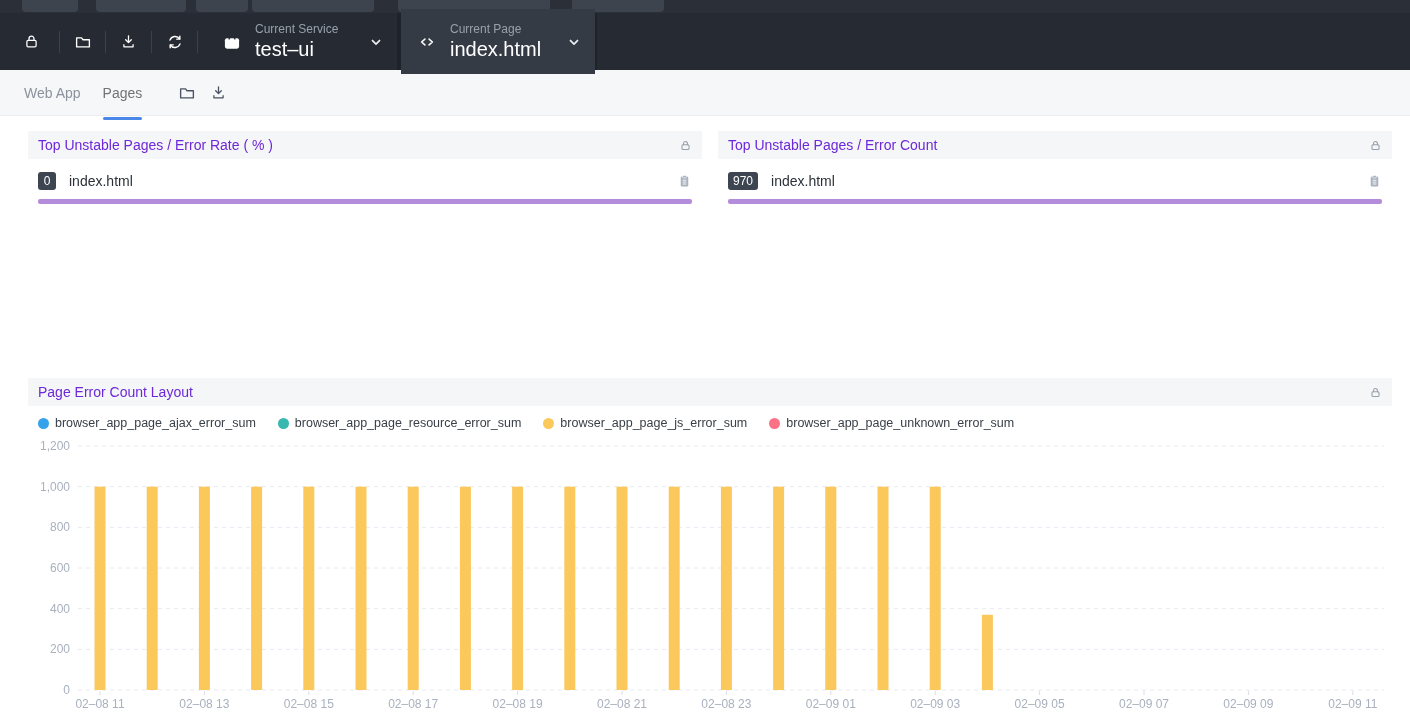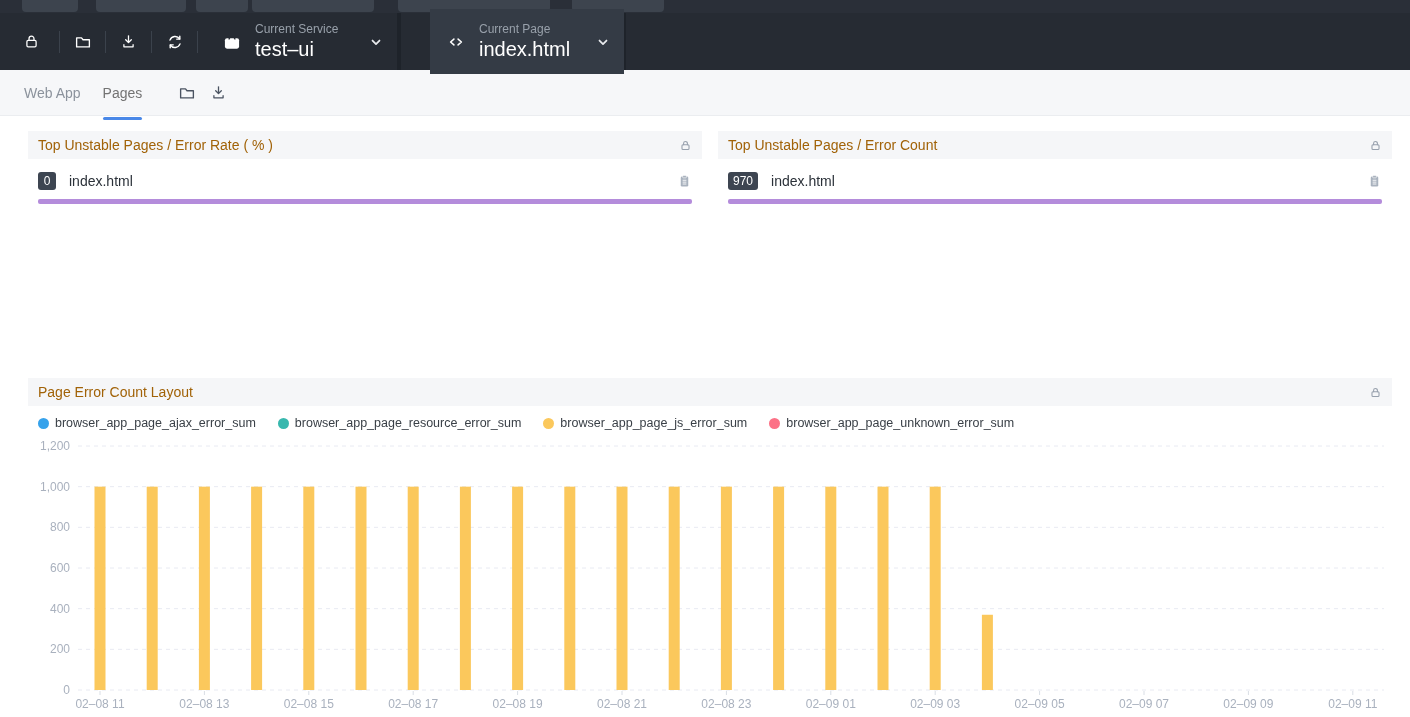--- a/index.html
+++ b/index.html
@@ -11,21 +11,21 @@
   .top-strip .crop-btn { position:absolute; top:-6px; height:18px; background:#3d444e; border-radius:4px; }
 
   
   .toolbar { position:relative; height:57px; background:#262b33; display:flex; align-items:center; }
   .tool-icons { display:flex; align-items:center; padding-left:21px; }
   .tool-btn { width:45px; height:57px; display:flex; align-items:center; justify-content:center; cursor:pointer; }
   .tool-btn:first-child { width:38px; justify-content:flex-start; padding-left:2px; }
   .vsep { width:1px; height:22px; background:#3b424c; }
   .seldiv { width:2px; height:57px; background:#1e232a; }
   .selector { display:flex; align-items:center; height:65px; padding:0 14px 0 16px; cursor:pointer; }
-  .selector.boxed { background:#343b45;margin-left:29px; }
+  .selector.boxed { background:#343b45; }
   .sel-icon { margin-right:13px; display:flex; align-items:center; }
   .sel-labels { display:flex; flex-direction:column; line-height:1.25; min-width:88px; }
   .sel-label { font-size:12px; color:#98a0aa; }
   .sel-value { font-size:20px; color:#ffffff; font-weight:500; }
   .chev { margin-left:26px; display:flex; align-items:center; }
 
   
   .tabbar { height:46px; background:#f6f7f9; border-bottom:1px solid #ebedf0;
             display:flex; align-items:center; padding-left:24px; }
   .tab { font-size:14px; color:#8b929c; margin-right:22px; height:64px; display:flex;
@@ -33,21 +33,21 @@
   .tab.active { color:#737373; }
   .tab.active::after { content:""; position:absolute; left:0; right:0; bottom:5px; height:3px;
                        background:#4a88e8; border-radius:2px; }
   .tab-icon { margin-right:14px; display:flex; align-items:center; cursor:pointer; }
 
   
   .panels-row { display:flex; gap:16px; margin:15px 18px 0 28px; }
   .panel { flex:1; background:#fff; }
   .panel-header { height:28px; background:#f5f6f8; display:flex; align-items:center;
                   justify-content:space-between; padding:0 10px; }
-  .panel-title { font-size:14px; color:#a16207; }
+  .panel-title { font-size:14px; color:#6d28d9; }
   .panel-row { display:flex; align-items:center; padding:13px 10px 0 10px; }
   .badge { min-width:18px; height:18px; padding:0 5px; background:#3d4551; border-radius:3px;
            color:#fff; font-size:12px; display:flex; align-items:center; justify-content:center; }
   .page-name { margin-left:13px; font-size:14px; color:#2b3139; }
   .row-spacer { flex:1; }
   .pbar { height:5px; background:#b48cdb; border-radius:2px; margin:9px 10px 0 10px; }
 
   .big-panel { margin:174px 18px 0 28px; background:#fff; }
   .legend-row { display:flex; align-items:center; gap:22px; margin:10px 0 8px 10px; }
   .legend-item { display:flex; align-items:center; gap:6px; cursor:pointer; }

